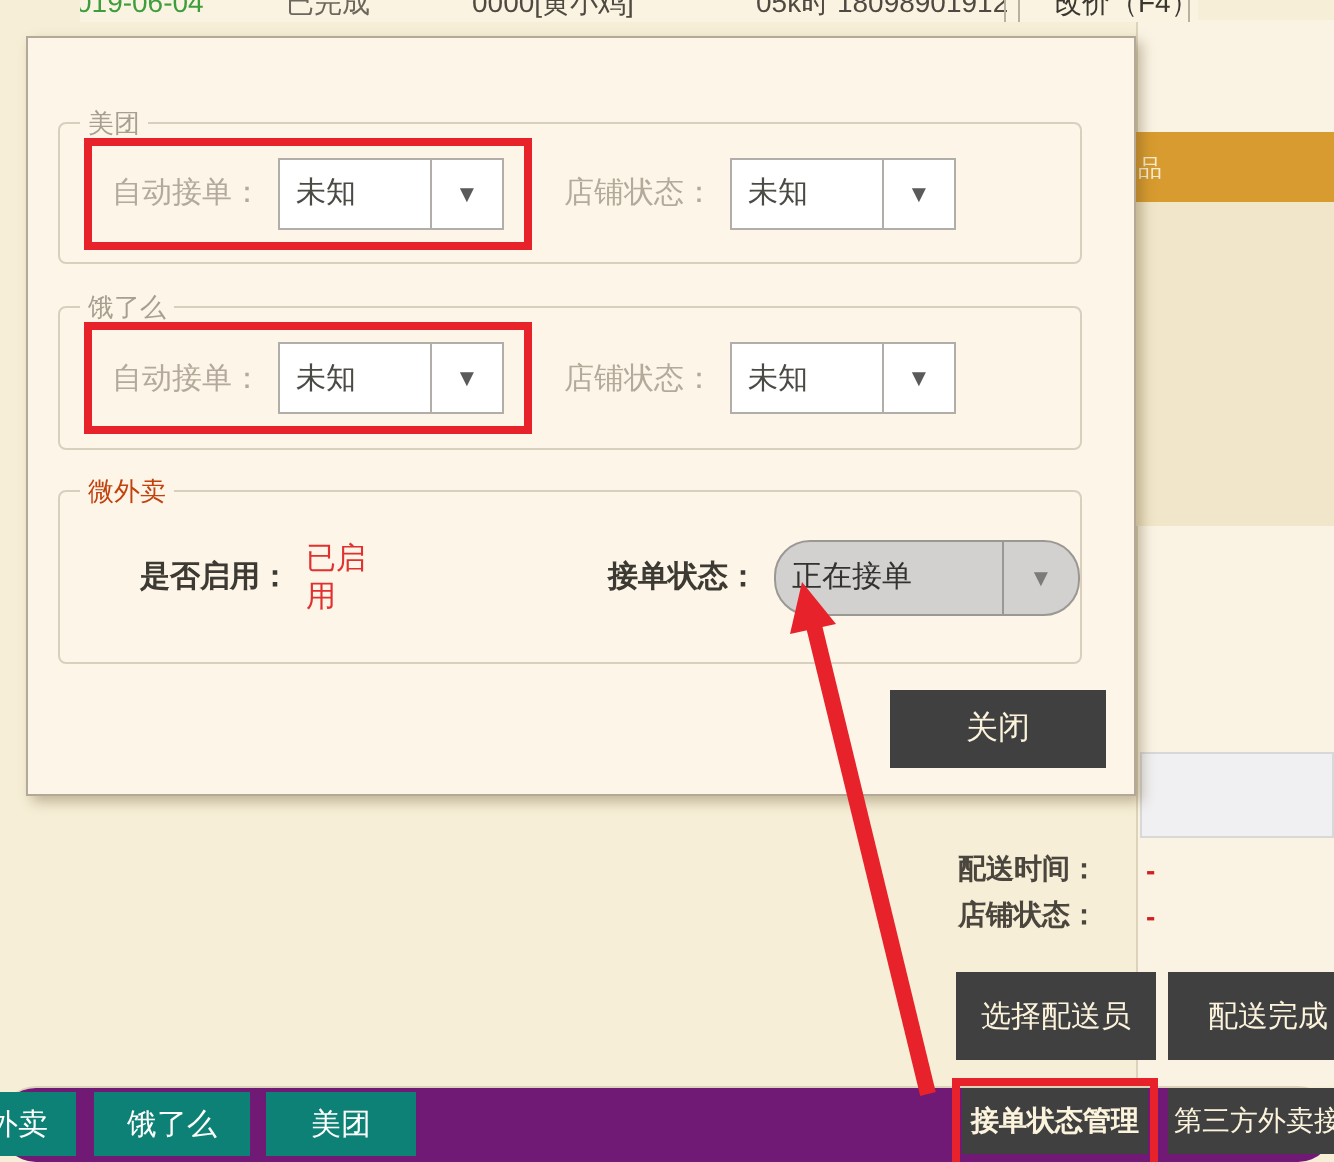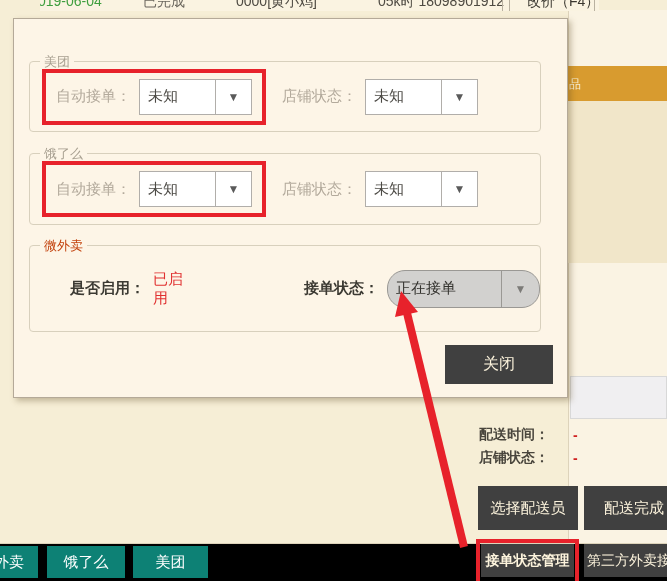--- a/index.html
+++ b/index.html
@@ -72,21 +72,21 @@
   .dl-row { position:absolute; display:flex; align-items:center; z-index:2; }
   .dl-row .dl-label { font-size:14px; font-weight:bold; color:#4a463d; }
   .dl-row .dl-val { font-size:14px; font-weight:bold; color:#cf2121; margin-left:24px; }
   .dl-row1 { left:479px; top:426px; }
   .dl-row2 { left:479px; top:449px; }
   .btn-courier { position:absolute; left:478px; top:486px; width:100px; height:44px; z-index:2; }
   .btn-done { position:absolute; left:584px; top:486px; width:100px; height:44px; z-index:2; }
 
   
   .bottom-bar { position:absolute; left:0; top:543px; width:667px; height:38px;
-    background:#000000; border-top:1px solid #ddd3ba; z-index:5; }
+    background:#701a75; border-top:1px solid #ddd3ba; z-index:5;border-radius:18px; }
   .tab { position:absolute; top:2px; height:32px; background:#0d8175; color:#ffffff;
     font-size:15px; display:flex; align-items:center; justify-content:center; }
   .tab1 { left:-20px; width:58px; }
   .tab2 { left:47px; width:78px; }
   .tab3 { left:133px; width:75px; }
   .btn-status-manage { position:absolute; left:481px; top:544px; width:93px; height:33px;
     font-size:14px; z-index:21;font-weight:bold; }
   .btn-third-party { position:absolute; left:584px; top:544px; width:104px; height:33px;
     font-size:14px; z-index:6; }
 

